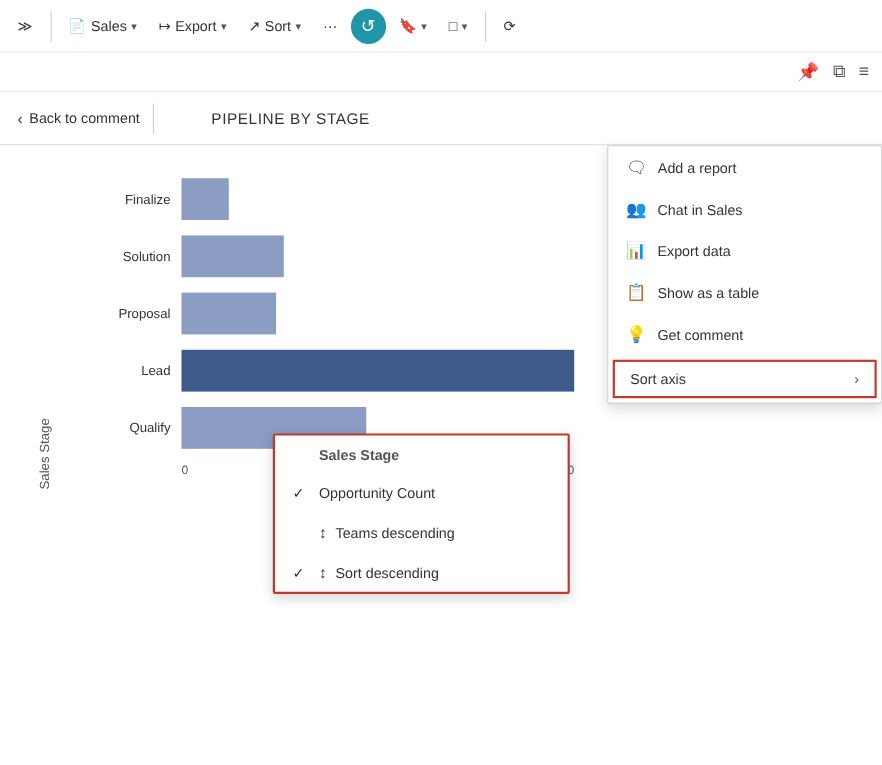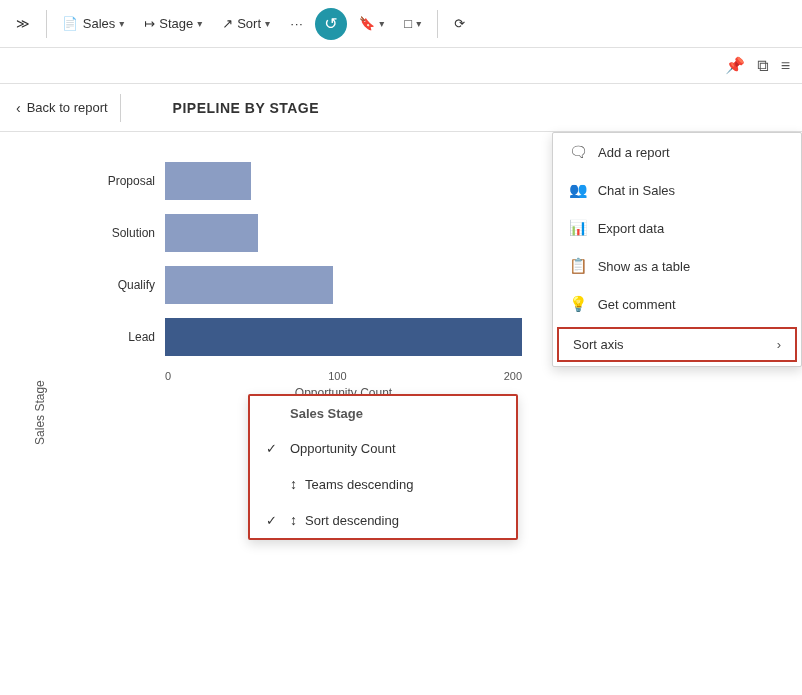--- a/index.html
+++ b/index.html
@@ -38,21 +38,21 @@
       display: flex; align-items: center;
       height: 48px; border-bottom: 1px solid #e0e0e0;
       padding: 0 16px; gap: 12px; background: #fff;
     }
     .back-btn {
       display: flex; align-items: center; gap: 6px;
       font-size: 13px; color: #333; cursor: pointer; border: none; background: none;
     }
     .back-chevron { font-size: 14px; }
     .header-divider { width: 1px; height: 28px; background: #d0d0d0; }
-    .report-title { font-size: 14px; font-weight: 700; color: #333; letter-spacing: 0.5px; padding-left: 40px; }
+    .report-title { font-size: 14px; font-weight: 400; color: #333; letter-spacing: 0.5px; padding-left: 40px; }
 
     
     .main-content {
       display: flex; position: relative;
       width: 802px; height: calc(695px - 48px - 36px - 48px);
     }
 
     
     .chart-area {
       flex: 1; padding: 20px 20px 40px 20px; position: relative;
@@ -124,21 +124,21 @@
     <span>≫</span>
   </button>
   <div class="toolbar-divider"></div>
   <button class="toolbar-btn">
     <span>📄</span>
     <span>Sales</span>
     <span class="toolbar-chevron">▾</span>
   </button>
   <button class="toolbar-btn">
     <span>↦</span>
-    <span>Stage</span>
+    <span>Export</span>
     <span class="toolbar-chevron">▾</span>
   </button>
   <button class="toolbar-btn">
     <span>↗</span>
     <span>Sort</span>
     <span class="toolbar-chevron">▾</span>
   </button>
   <button class="toolbar-btn">
     <span>···</span>
   </button>
@@ -161,55 +161,61 @@
 
 <div class="sub-toolbar">
   <span class="sub-toolbar-icon">📌</span>
   <span class="sub-toolbar-icon">⧉</span>
   <span class="sub-toolbar-icon">≡</span>
 </div>
 
 <div class="report-header">
   <button class="back-btn">
     <span class="back-chevron">‹</span>
-    <span>Back to report</span>
+    <span>Back to comment</span>
   </button>
   <div class="header-divider"></div>
   <span class="report-title">PIPELINE BY STAGE</span>
 </div>
 
 <div class="main-content">
   <div class="chart-area">
 
     <div style="position:absolute; left:8px; top:50%; transform:translateY(-60%) rotate(-90deg); font-size:12px; color:#555; white-space:nowrap;">Sales Stage</div>
 
     <div style="margin-left:80px; margin-right:260px; margin-top:10px;">
 
       <div class="bar-row">
+        <div class="bar-label">Finalize</div>
+        <div class="bar-track">
+          <div class="bar-fill" style="width:12%;"></div>
+        </div>
+      </div>
+      <div class="bar-row">
+        <div class="bar-label">Solution</div>
+        <div class="bar-track">
+          <div class="bar-fill" style="width:26%;"></div>
+        </div>
+      </div>
+      <div class="bar-row">
         <div class="bar-label">Proposal</div>
         <div class="bar-track">
           <div class="bar-fill" style="width:24%;"></div>
         </div>
       </div>
       <div class="bar-row">
-        <div class="bar-label">Solution</div>
-        <div class="bar-track">
-          <div class="bar-fill" style="width:26%;"></div>
+        <div class="bar-label">Lead</div>
+        <div class="bar-track">
+          <div class="bar-fill dark" style="width:100%;"></div>
         </div>
       </div>
       <div class="bar-row">
         <div class="bar-label">Qualify</div>
         <div class="bar-track">
           <div class="bar-fill" style="width:47%;"></div>
-        </div>
-      </div>
-      <div class="bar-row">
-        <div class="bar-label">Lead</div>
-        <div class="bar-track">
-          <div class="bar-fill dark" style="width:100%;"></div>
         </div>
       </div>
 
       <div style="display:flex; justify-content:space-between; margin-left:65px; margin-top:8px; margin-right:0;">
         <span class="x-tick">0</span>
         <span class="x-tick">100</span>
         <span class="x-tick">200</span>
       </div>
 
       <div style="text-align:center; font-size:12px; color:#555; margin-top:4px; margin-left:65px;">Opportunity Count</div>

